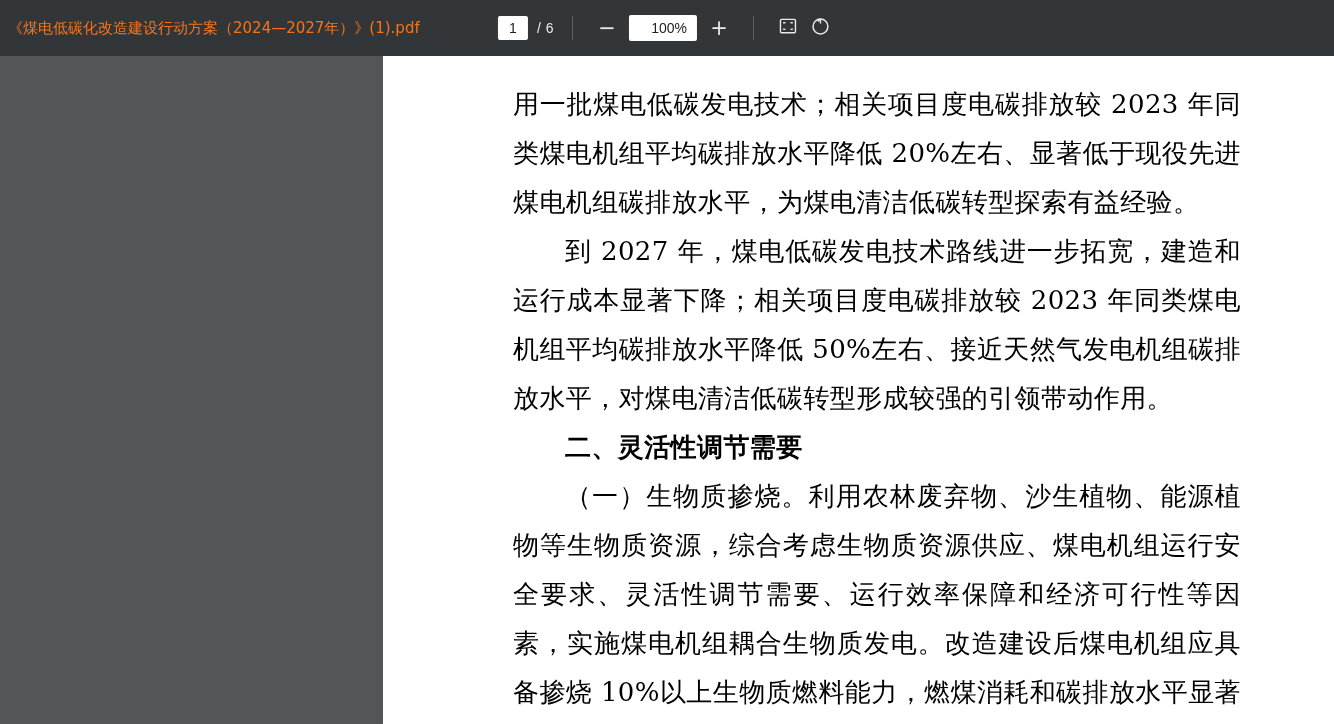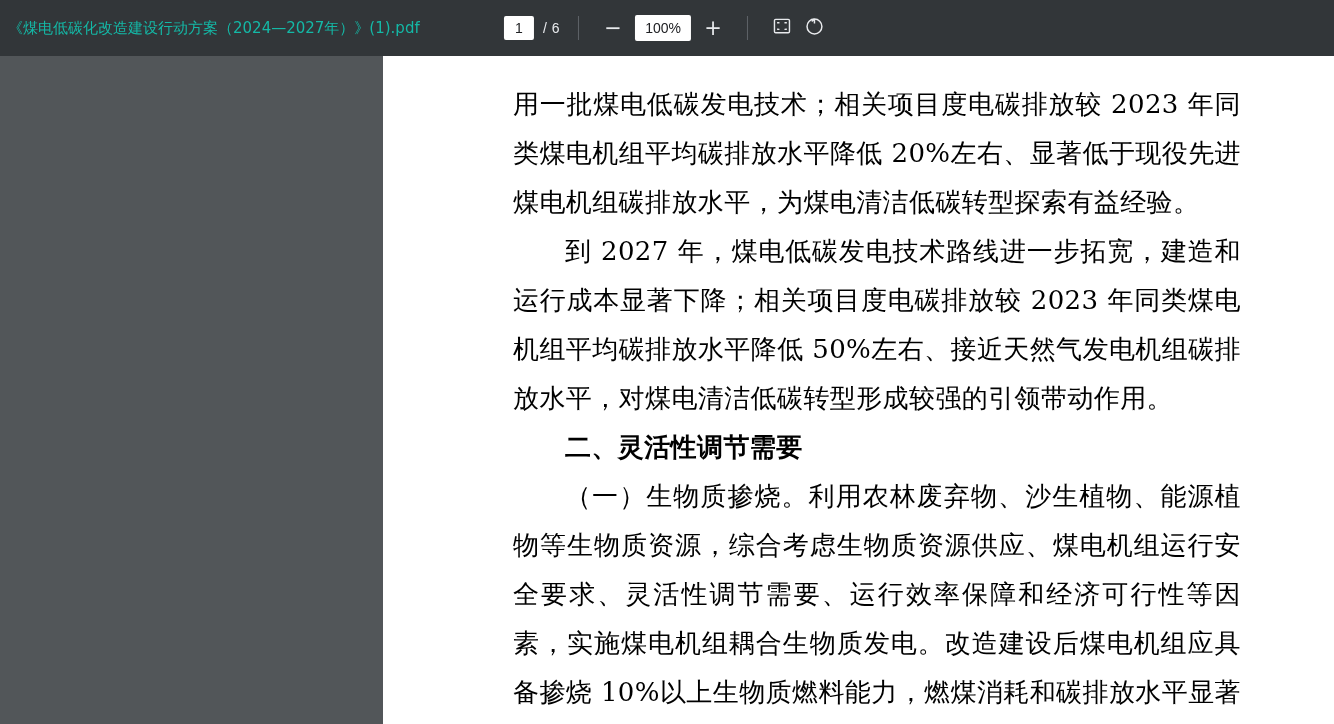--- a/index.html
+++ b/index.html
@@ -35,21 +35,21 @@
   .doc-title {
     position: absolute;
     left: 8px;
     top: 0;
     height: 64px;
     line-height: 56px;
     max-width: 470px;
     white-space: nowrap;
     overflow: hidden;
     text-overflow: ellipsis;
-    color: #14b8a6;
+    color: #f97316;
     font-size: 15px;
     font-family: "DejaVu Sans", sans-serif;
   }
 
   .toolbar-center {
     position: absolute;
     left: 50%;
     transform: translateX(-50%);
     top: 0;
     height: 56px;
@@ -103,20 +103,21 @@
     min-width: 56px;
     height: 26px;
     background: #ffffff;
     color: #202124;
     font-size: 14px;
     text-align: center;
     line-height: 26px;
     border-radius: 2px;
     margin: 0 6px;
     font-family: "Liberation Sans", sans-serif;
+    padding-left: 12px;
   }
 
   .minus-glyph, .plus-glyph {
     font-size: 21px;
     line-height: 1;
     font-family: "DejaVu Sans", sans-serif;
   }
 
   
   .viewer {

